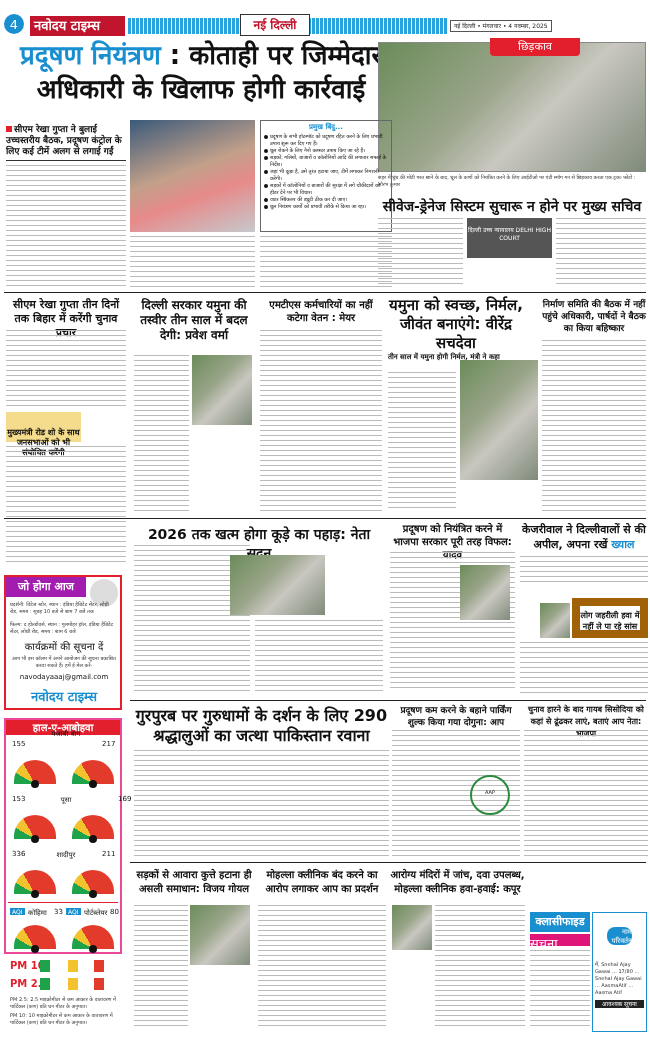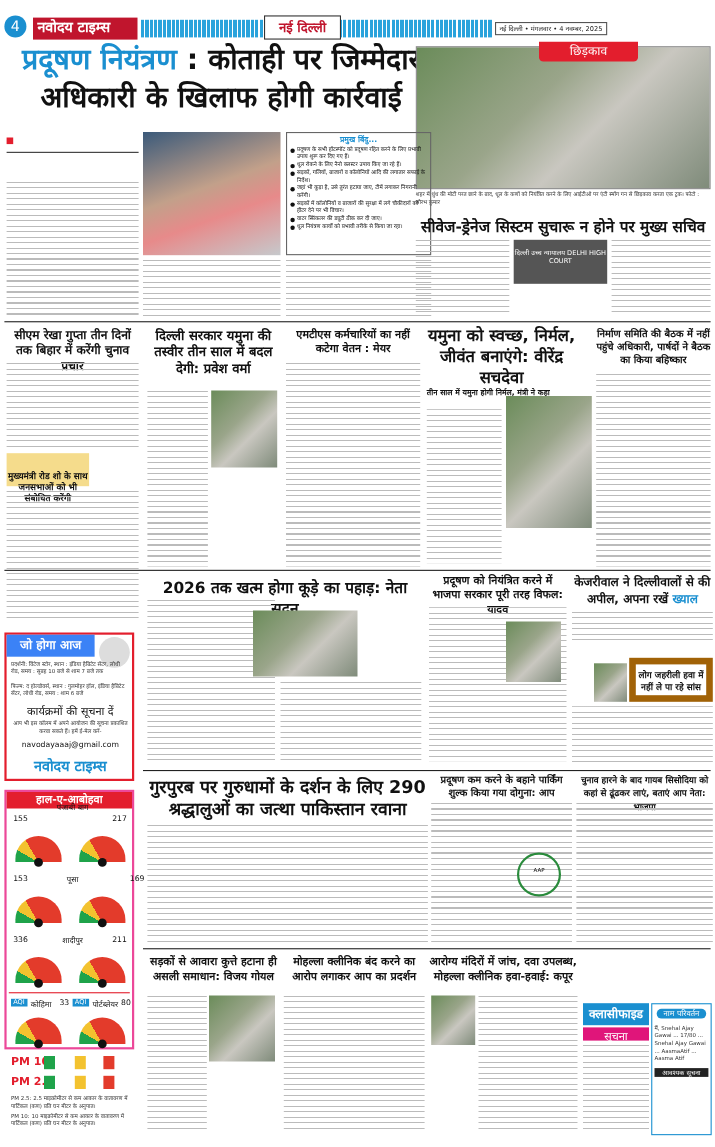--- a/index.html
+++ b/index.html
@@ -20,24 +20,24 @@
 .kicker{left:6px;top:124px;width:120px;font-size:9px;font-weight:bold;line-height:11px;border-bottom:1px solid #333;padding-bottom:3px}
 .kicker .sq{display:inline-block;width:6px;height:6px;background:#e31e2d;margin-right:2px}
 .body-text{font-size:4px;line-height:6px;color:#555;background:repeating-linear-gradient(180deg,#bbb 0 1px,transparent 1px 5px);}
 .photo-cm{left:130px;top:120px;width:125px;height:112px;background:linear-gradient(160deg,#3b5a7a,#c2a08a 45%,#e78a8a 65%,#c6c9cc)}
 .keypoints{left:260px;top:120px;width:132px;height:112px;border:1px solid #666;padding:3px;font-size:5px;line-height:7px}
 .keypoints h4{color:#1a8fd0;font-size:7px;text-align:center;margin-bottom:2px}
 .keypoints li{list-style:none;padding-left:6px;position:relative}
 .keypoints li:before{content:"";position:absolute;left:0;top:2px;width:4px;height:4px;border-radius:50%;background:#111}
 .h2{font-weight:bold;text-align:center;color:#111}
 .hr{height:1px;background:#222}
-.boxed-red{border:6px solid #a16207}
+.boxed-red{border:8px solid #a16207}
 .quote-yellow{left:6px;top:412px;width:75px;height:30px;background:#f5dc8c;font-size:8px;font-weight:bold;text-align:center;line-height:10px;padding-top:16px}
 .aajbox{left:4px;top:575px;width:118px;height:135px;border:2px solid #e31e2d}
-.aaj-hdr{left:0;top:0;width:80px;height:20px;background:#3b82f6;color:#fff;font-size:11px;font-weight:bold;line-height:20px;text-align:center}
+.aaj-hdr{left:0;top:0;width:80px;height:20px;background:#a21caf;color:#fff;font-size:11px;font-weight:bold;line-height:20px;text-align:center}
 .aqi{left:4px;top:718px;width:118px;height:236px;border:2px solid #ec4899}
 .aqi-hdr{background:#e31e2d;color:#fff;font-size:10px;font-weight:bold;text-align:center;height:15px;line-height:15px}
 .gauge{position:absolute;width:42px;height:24px;border-radius:42px 42px 0 0;background:conic-gradient(from -90deg at 50% 100%,#1fa34a 0 30deg,#f3c22f 30deg 60deg,#e33b2b 60deg 180deg,transparent 180deg)}
 .gauge:after{content:"";position:absolute;left:17px;bottom:-4px;width:8px;height:8px;border-radius:50%;background:#111}
 .classified{left:530px;top:912px;width:60px;height:20px;background:#1a8fd0;color:#fff;font-size:11px;font-weight:bold;text-align:center;line-height:20px}
 .namechange{left:592px;top:912px;width:55px;height:120px;border:1px solid #1a8fd0}
 </style>
 </head>
 <body>
 
@@ -51,21 +51,21 @@
 
 <div class="abs headline-main">
   <span class="blue">प्रदूषण नियंत्रण</span>
   <span>: कोताही पर जिम्मेदार अधिकारी के खिलाफ होगी कार्रवाई</span>
 </div>
 
 <div class="abs photo photo-sprinkler"></div>
 <div class="abs tag-red">छिड़काव</div>
 <div class="abs caption" style="left:378px;top:174px;width:268px">शहर में धुंध की मोटी परत छाने के बाद, धूल के कणों को नियंत्रित करने के लिए आईटीओ पर एंटी स्मॉग गन से छिड़काव करता एक ट्रक। फोटो : सौरभ कुमार</div>
 
-<div class="abs kicker"><span class="sq"></span></div>
+<div class="abs kicker"><span class="sq"></span><span>सीएम रेखा गुप्ता ने बुलाई उच्चस्तरीय बैठक, प्रदूषण कंट्रोल के लिए कई टीमें अलग से लगाई गईं</span></div>
 <div class="abs body-text" style="left:6px;top:165px;width:120px;height:123px"></div>
 <div class="abs photo-cm"></div>
 <div class="abs body-text" style="left:130px;top:236px;width:125px;height:52px"></div>
 <div class="abs keypoints">
   <h4>प्रमुख बिंदु...</h4>
   <ul>
     <li>प्रदूषण के सभी हॉटस्पॉट को प्रदूषण रहित करने के लिए प्रभावी उपाय शुरू कर दिए गए हैं।</li>
     <li>धूल रोकने के लिए नैनो क्लस्टर उपाय किए जा रहे हैं।</li>
     <li>सड़कों, गलियों, बाजारों व कॉलोनियों आदि की लगातार सफाई के निर्देश।</li>
     <li>जहां भी कूड़ा है, उसे तुरंत हटाया जाए, टीमें लगाकर निगरानी करेंगी।</li>
@@ -153,24 +153,24 @@
 <div class="abs body-text" style="left:134px;top:905px;width:54px;height:125px"></div>
 
 <div class="abs h2" style="left:258px;top:868px;width:128px;font-size:10px;line-height:14px">मोहल्ला क्लीनिक बंद करने का आरोप लगाकर आप का प्रदर्शन</div>
 <div class="abs body-text" style="left:258px;top:905px;width:128px;height:125px"></div>
 
 <div class="abs h2" style="left:390px;top:868px;width:135px;font-size:10px;line-height:14px">आरोग्य मंदिरों में जांच, दवा उपलब्ध, मोहल्ला क्लीनिक हवा-हवाई: कपूर</div>
 <div class="abs photo" style="left:392px;top:905px;width:40px;height:45px"></div>
 <div class="abs body-text" style="left:435px;top:905px;width:90px;height:125px"></div>
 
 <div class="abs classified">क्लासीफाइड</div>
-<div class="abs" style="left:530px;top:934px;width:60px;height:12px;background:#e0157a;color:#fff;font-size:10px;text-align:center">सूचना</div>
+<div class="abs" style="left:530px;top:934px;width:60px;height:12px;background:#e0157a;color:#fff;font-size:13px;text-align:left">सूचना</div>
 <div class="abs body-text" style="left:530px;top:950px;width:60px;height:80px"></div>
 <div class="abs namechange">
-  <div style="background:#1a8fd0;color:#fff;font-size:7px;text-align:center;margin:4px;border-radius:8px">नाम परिवर्तन</div>
+  <div style="background:#1a8fd0;color:#fff;font-size:7px;text-align:right;margin:14px;border-radius:8px">नाम परिवर्तन</div>
   <div class="caption" style="padding:2px">मैं, Snehal Ajay Gawai ... 17/80 ... Snehal Ajay Gawai ... AasmaAtif ... Aasma Atif</div>
   <div style="background:#222;color:#fff;font-size:6px;text-align:center;margin:2px">आवश्यक सूचना</div>
 </div>
 
 <div class="abs aqi">
   <div class="aqi-hdr">हाल-ए-आबोहवा</div>
 
   <div class="abs" style="left:6px;top:20px;font-size:7px">155</div>
   <div class="abs" style="left:40px;top:9px;width:40px;font-size:7px;text-align:center">पंजाबी बाग</div>
   <div class="abs" style="left:96px;top:20px;font-size:7px">217</div>

